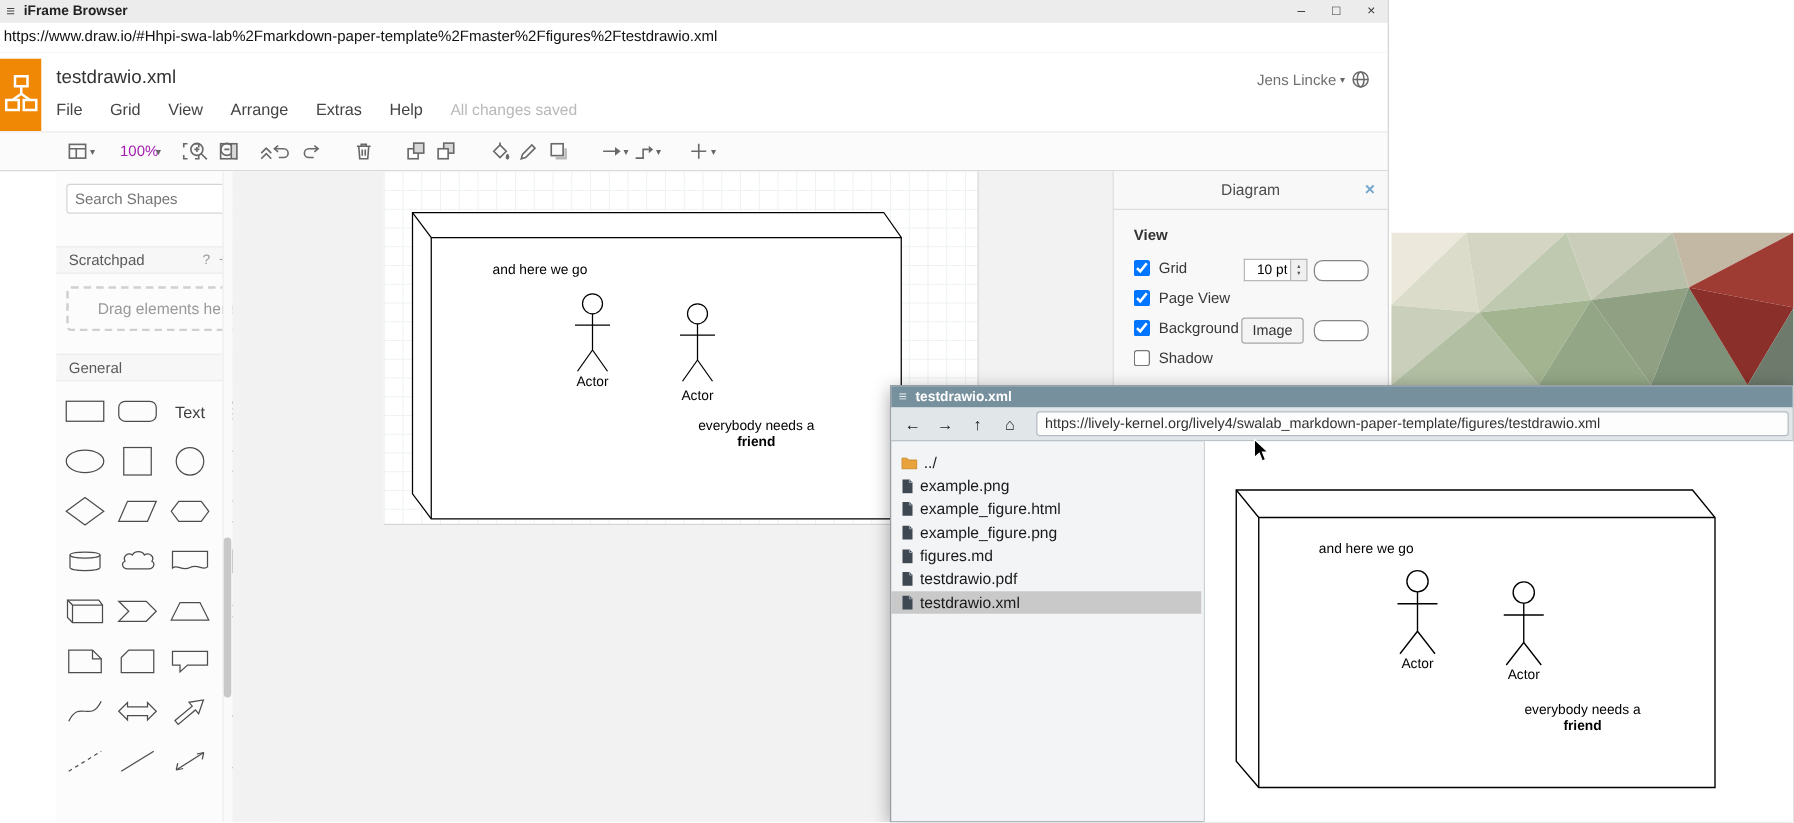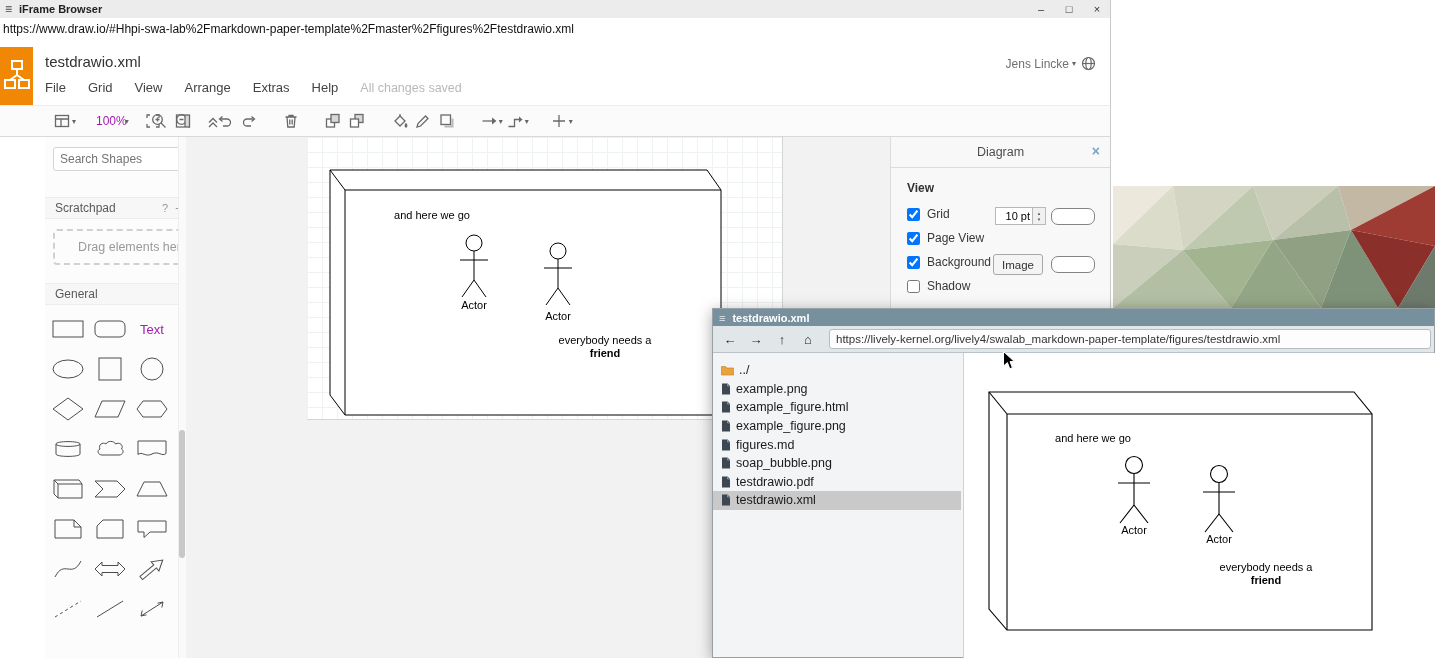--- a/index.html
+++ b/index.html
@@ -314,21 +314,21 @@
             <svg width="34" height="24" viewBox="0 0 34 24">
               <rect x="2" y="4" width="30" height="16"></rect>
             </svg>
           </div>
         <div class="shape-cell">
             <svg width="34" height="24" viewBox="0 0 34 24">
               <rect x="2" y="4" width="30" height="16" rx="5"></rect>
             </svg>
           </div>
         <div class="shape-cell">
-            <span style="font-size:13px;color:#a21caf">Text</span>
+            <span style="font-size:13px;color:#404040">Text</span>
           </div>
         <div class="shape-cell">
             <svg width="34" height="24" viewBox="0 0 34 24">
               <line x1="3" y1="5" x2="21" y2="5" stroke-width="2.2"></line>
               <line x1="3" y1="10" x2="31" y2="10"></line>
               <line x1="3" y1="14" x2="31" y2="14"></line>
               <line x1="3" y1="18" x2="25" y2="18"></line>
             </svg>
           </div>
         <div class="shape-cell">
@@ -602,27 +602,20 @@
             <path d="M1,0.5 h5.5 l2.5,2.5 v8.5 h-8 z" fill="#3D4852"></path>
             <path d="M6.5,0.5 v2.5 h2.5" fill="none" stroke="#9aa4ad" stroke-width="0.8"></path>
           </svg>
         <span>figures.md</span>
       </div>
       <div class="file-row">
         <svg width="10" height="12" viewBox="0 0 10 12">
             <path d="M1,0.5 h5.5 l2.5,2.5 v8.5 h-8 z" fill="#3D4852"></path>
             <path d="M6.5,0.5 v2.5 h2.5" fill="none" stroke="#9aa4ad" stroke-width="0.8"></path>
           </svg>
-        <span>soap_bubble.png</span>
-      </div>
-      <div class="file-row">
-        <svg width="10" height="12" viewBox="0 0 10 12">
-            <path d="M1,0.5 h5.5 l2.5,2.5 v8.5 h-8 z" fill="#3D4852"></path>
-            <path d="M6.5,0.5 v2.5 h2.5" fill="none" stroke="#9aa4ad" stroke-width="0.8"></path>
-          </svg>
         <span>testdrawio.pdf</span>
       </div>
       <div class="file-row selected">
         <svg width="10" height="12" viewBox="0 0 10 12">
             <path d="M1,0.5 h5.5 l2.5,2.5 v8.5 h-8 z" fill="#3D4852"></path>
             <path d="M6.5,0.5 v2.5 h2.5" fill="none" stroke="#9aa4ad" stroke-width="0.8"></path>
           </svg>
         <span>testdrawio.xml</span>
       </div>
     </div>

